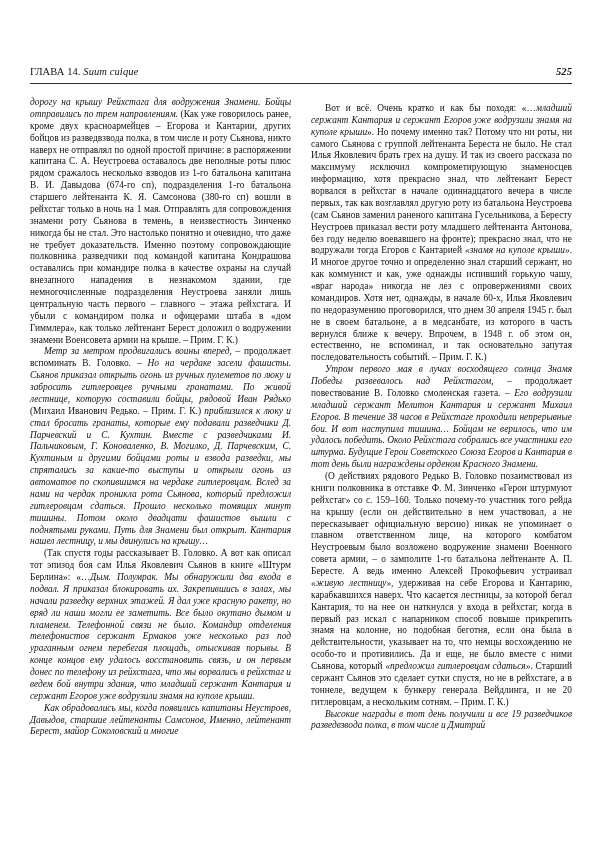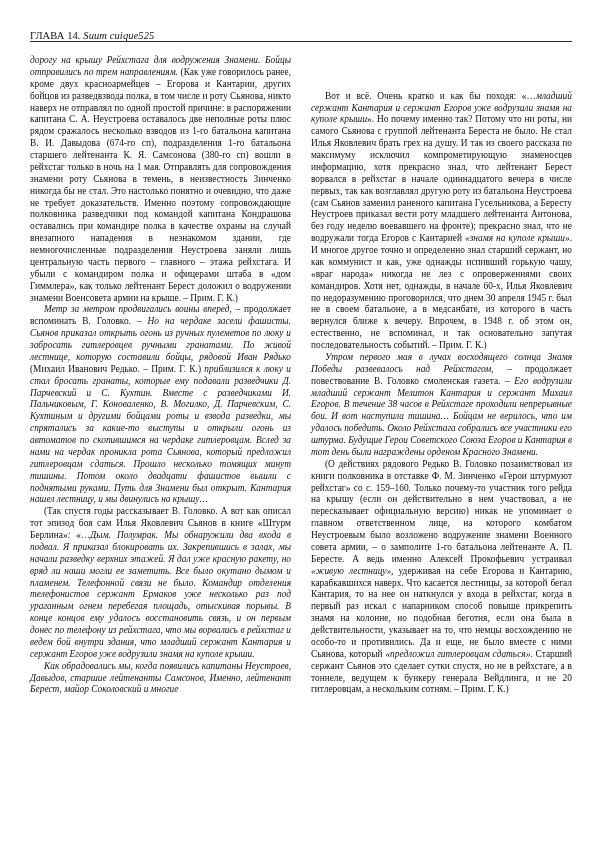--- a/index.html
+++ b/index.html
@@ -18,43 +18,46 @@
     position: relative;
     width: 600px;
     height: 849px;
     box-sizing: border-box;
     padding: 30px 28px 0 30px;
     background: #ffffff;
   }
   .running-head {
     display: flex;
     align-items: baseline;
+    justify-content: space-between;
     font-size: 10.5px;
     letter-spacing: 0.1px;
-    padding-bottom: 0;
+    padding-bottom: 6px;
     border-bottom: 0.8px solid #2a2a2a;
     margin-bottom: 13px;
+    margin-top: 36px;
   }
   .rh-left {
     white-space: nowrap;
   }
   .rh-chapter {
     font-style: normal;
   }
   .rh-title {
     font-style: italic;
   }
   .rh-folio {
     font-style: italic;
     font-size: 10.5px;
+    font-weight: bold;
   }
   .columns {
     display: flex;
     gap: 20px;
-    align-items: flex-end;
+    align-items: center;
   }
   .col {
     width: 261px;
     flex: 0 0 261px;
   }
   p {
     margin: 0;
     font-size: 9.4px;
     line-height: 11.88px;
     text-align: justify;
@@ -103,18 +106,19 @@
 
     <div class="col">
 
 
       <p class="indent"><span class="r">Вот и всё. Очень кратко и как бы походя: «…</span><span class="i">младший сержант Кантария и сержант Егоров уже водрузили знамя на куполе крыши</span><span class="r">». Но почему именно так? Потому что ни роты, ни самого Сьянова с группой лейтенанта Береста не было. Не стал Илья Яковлевич брать грех на душу. И так из своего рассказа по максимуму исключил компрометирующую знаменосцев информацию, хотя прекрасно знал, что лейтенант Берест ворвался в рейхстаг в начале одиннадцатого вечера в числе первых, так как возглавлял другую роту из батальона Неустроева (сам Сьянов заменил раненого капитана Гусельникова, а Бересту Неустроев приказал вести роту младшего лейтенанта Антонова, без году неделю воевавшего на фронте); прекрасно знал, что не водружали тогда Егоров с Кантарией </span><span class="i">«знамя на куполе крыши»</span><span class="r">. И многое другое точно и определенно знал старший сержант, но как коммунист и как, уже однажды испивший горькую чашу, «враг народа» никогда не лез с опровержениями своих командиров. Хотя нет, однажды, в начале 60-х, Илья Яковлевич по недоразумению проговорился, что днем 30 апреля 1945 г. был не в своем батальоне, а в медсанбате, из которого в часть вернулся ближе к вечеру. Впрочем, в 1948 г. об этом он, естественно, не вспоминал, и так основательно запутая последовательность событий. – Прим. Г. К.)</span></p>
 
       <p class="indent"><span class="i">Утром первого мая в лучах восходящего солнца Знамя Победы развевалось над Рейхстагом, –</span><span class="r"> продолжает повествование В. Головко смоленская газета. – </span><span class="i">Его водрузили младший сержант Мелитон Кантария и сержант Михаил Егоров. В течение 38 часов в Рейхстаге проходили непрерывные бои. И вот наступила тишина… Бойцам не верилось, что им удалось победить. Около Рейхстага собрались все участники его штурма. Будущие Герои Советского Союза Егоров и Кантария в тот день были награждены орденом Красного Знамени.</span></p>
 
       <p class="indent"><span class="r">(О действиях рядового Редько В. Головко позаимствовал из книги полковника в отставке Ф. М. Зинченко «Герои штурмуют рейхстаг» со с. 159–160. Только почему-то участник того рейда на крышу (если он действительно в нем участвовал, а не пересказывает официальную версию) никак не упоминает о главном ответственном лице, на которого комбатом Неустроевым было возложено водружение знамени Военного совета армии, – о замполите 1-го батальона лейтенанте А. П. Бересте. А ведь именно Алексей Прокофьевич устраивал </span><span class="i">«живую лестницу»</span><span class="r">, удерживая на себе Егорова и Кантарию, карабкавшихся наверх. Что касается лестницы, за которой бегал Кантария, то на нее он наткнулся у входа в рейхстаг, когда в первый раз искал с напарником способ повыше прикрепить знамя на колонне, но подобная беготня, если она была в действительности, указывает на то, что немцы восхождению не особо-то и противились. Да и еще, не было вместе с ними Сьянова, который </span><span class="i">«предложил гитлеровцам сдаться»</span><span class="r">. Старший сержант Сьянов это сделает сутки спустя, но не в рейхстаге, а в тоннеле, ведущем к бункеру генерала Вейдлинга, и не 20 гитлеровцам, а нескольким сотням. – Прим. Г. К.)</span></p>
 
+      <p class="indent ital">Высокие награды в тот день получили и все 19 разведчиков разведвзвода полка, в том числе и Дмитрий</p>
 
     </div>
 
   </div>
 
 </div>
 
 </body></html>

